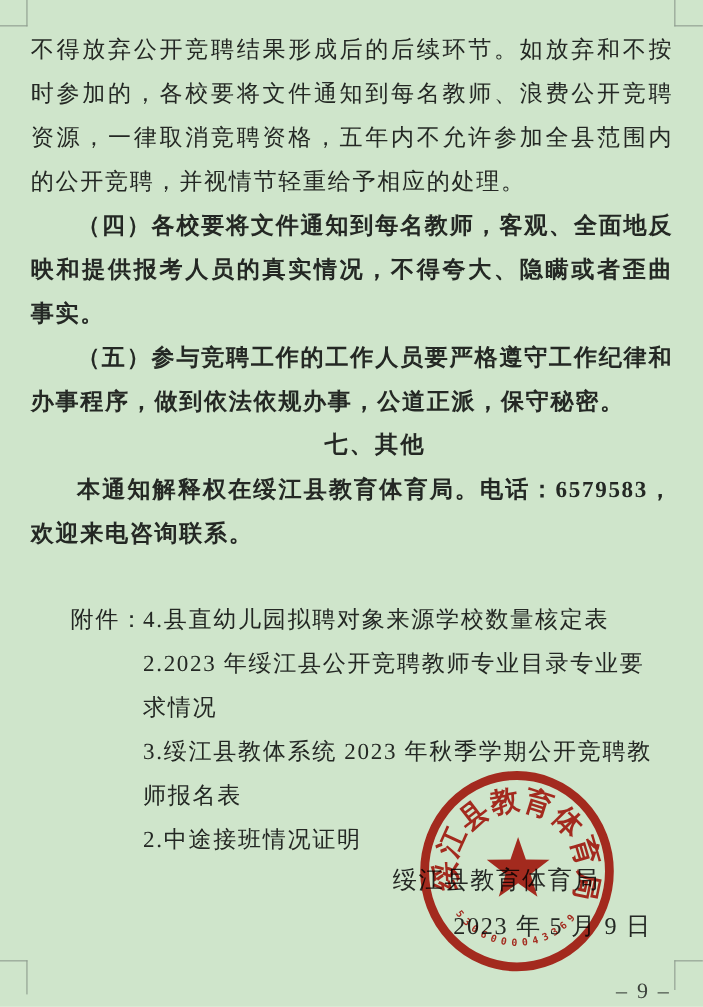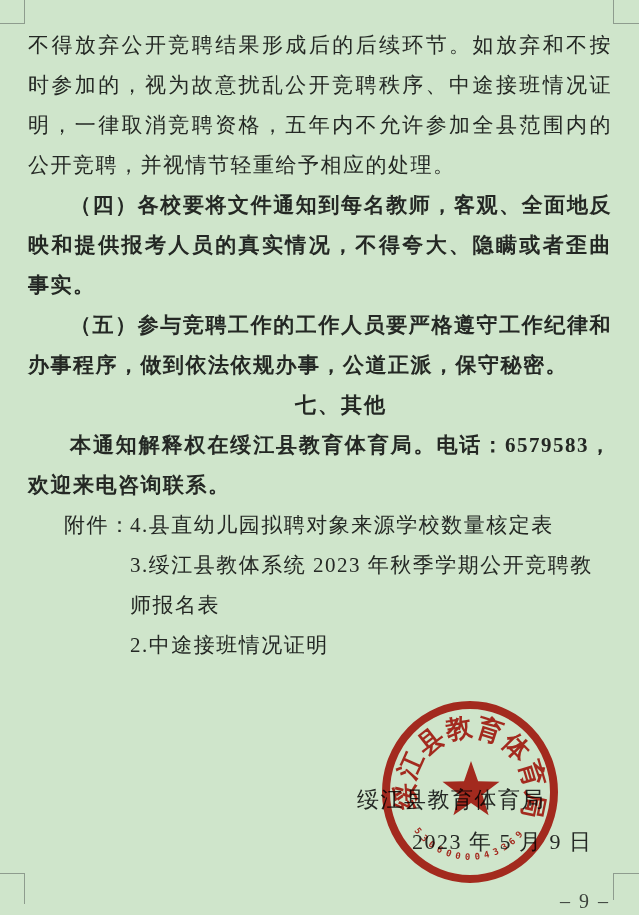--- a/index.html
+++ b/index.html
@@ -34,21 +34,21 @@
   }
   .content p{margin:0;}
   .indent{text-indent:2em;font-weight:bold;}
   .heading{
     margin:0;text-indent:2em;font-size:21px;line-height:40px;
     font-family:"Liberation Sans","DejaVu Sans",sans-serif;font-weight:700;
     letter-spacing:2px;text-align:center;
   }
 
   
-  .attachments{display:flex;text-align:left;}
+  .attachments{display:flex;margin-top:38px;text-align:left;}
   .att-label{flex:0 0 auto;margin-left:36px;width:66px;white-space:nowrap;}
   .att-items{flex:0 0 auto;width:478px;}
   .att-items div{line-height:40px;}
 
   
   .sig{position:absolute;left:357px;top:780px;font-size:22px;line-height:40px;letter-spacing:1.5px;white-space:nowrap;}
   .date{position:absolute;left:412px;top:822px;font-size:22px;line-height:40px;letter-spacing:1.5px;white-space:nowrap;}
 
   
   .pagenum{position:absolute;left:560px;top:888px;font-size:20px;line-height:27px;color:var(--footer);letter-spacing:2px;white-space:nowrap;}
@@ -64,30 +64,31 @@
 <body>
 
 <div class="page">
 
   <div class="crop tl"></div>
   <div class="crop tr"></div>
   <div class="crop bl"></div>
   <div class="crop br"></div>
 
   <div class="content">
-    <p>不得放弃公开竞聘结果形成后的后续环节。如放弃和不按时参加的，视为故意扰乱公开竞聘秩序、中途接班情况证明，一律取消竞聘资格，五年内不允许参加全县范围内的公开竞聘，并视情节轻重给予相应的处理。</p>
+    <p>不得放弃公开竞聘结果形成后的后续环节。如放弃和不按时参加的，各校要将文件通知到每名教师、浪费公开竞聘资源，一律取消竞聘资格，五年内不允许参加全县范围内的公开竞聘，并视情节轻重给予相应的处理。</p>
     <p class="indent">（四）各校要将文件通知到每名教师，客观、全面地反映和提供报考人员的真实情况，不得夸大、隐瞒或者歪曲事实。</p>
     <p class="indent">（五）参与竞聘工作的工作人员要严格遵守工作纪律和办事程序，做到依法依规办事，公道正派，保守秘密。</p>
     <p class="heading">七、其他</p>
     <p class="indent">本通知解释权在绥江县教育体育局。电话：6579583，欢迎来电咨询联系。</p>
 
     <div class="attachments">
       <div class="att-label">附件：</div>
       <div class="att-items">
         <div>4.县直幼儿园拟聘对象来源学校数量核定表</div>
+        <div>2.2023 年绥江县公开竞聘教师专业目录专业要求情况</div>
         <div>3.绥江县教体系统 2023 年秋季学期公开竞聘教师报名表</div>
         <div>2.中途接班情况证明</div>
       </div>
     </div>
   </div>
 
   <div class="sig">绥江县教育体育局</div>
   <div class="date">2023 年 5 月 9 日</div>
 
   <svg class="seal" viewBox="0 0 639 915" aria-hidden="true">

